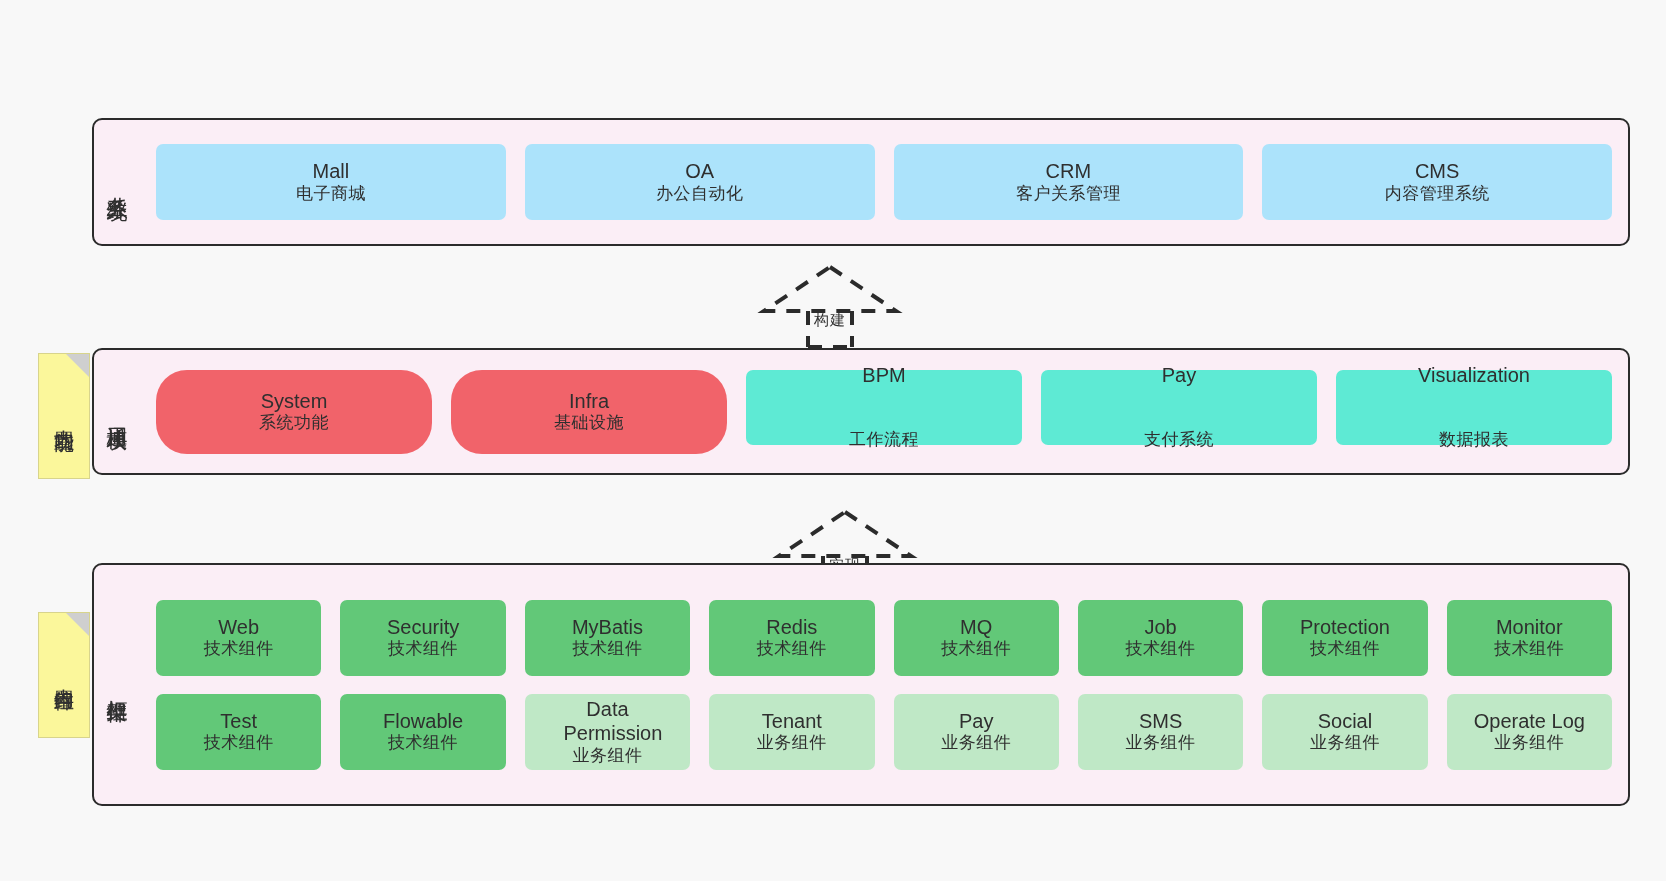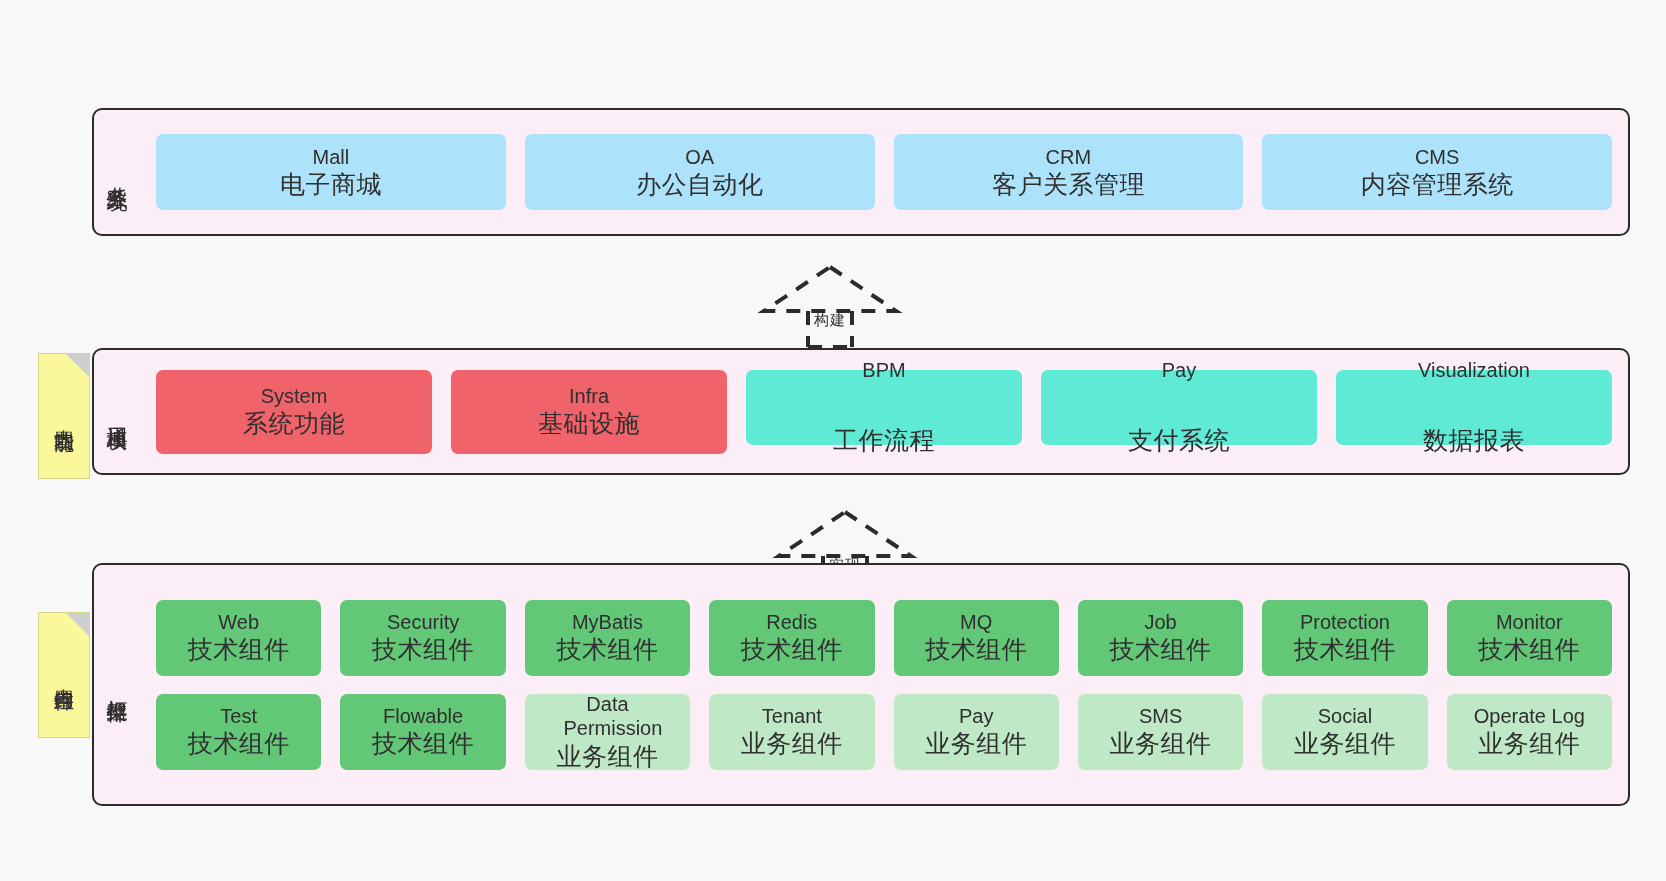--- a/index.html
+++ b/index.html
@@ -63,24 +63,24 @@
     border-radius: 7px;
     display: flex;
     flex-direction: column;
     align-items: center;
     justify-content: center;
     text-align: center;
     padding: 6px 4px;
     line-height: 1.22;
   }
   .card .en { font-size: 20px; color: #2f2f2f; }
-  .card .cn { font-size: 25px; color: #2f2f2f; letter-spacing: 0.5px; }
+  .card .cn { font-size: 17px; color: #2f2f2f; letter-spacing: 0.5px; }
 
   .card.blue       { background: #ace3fb; height: 76px; }
-  .card.red        { background: #f1636a; height: 84px; }
+  .card.red        { background: #f1636a; height: 84px; border-radius: 31px; }
   .card.pink       { background: #5eead4; height: 75px; gap: 43px; }
   .card.green      { background: #62c878; height: 76px; }
   .card.lightgreen { background: #bfe8c6; height: 76px; }
 
   
   .note {
     position: absolute;
     background: #fbf79b;
     border: 1px solid #d8d48c;
     width: 52px;
@@ -116,21 +116,21 @@
     background: transparent;
     white-space: nowrap;
     letter-spacing: 1px;
   }
 </style>
 </head>
 <body>
 
 <div id="canvas">
 
-  <div class="layer" style="left:92px; top:108px; width:1538px; height:128px;">
+  <div class="layer" style="left:92px; top:118px; width:1538px; height:128px;">
     <div class="layer-title">业务系统</div>
     <div class="layer-body">
       <div class="row">
         <div class="card blue">
           <span class="en">Mall</span>
           <span class="cn">电子商城</span>
         </div>
         <div class="card blue">
           <span class="en">OA</span>
           <span class="cn">办公自动化</span>

